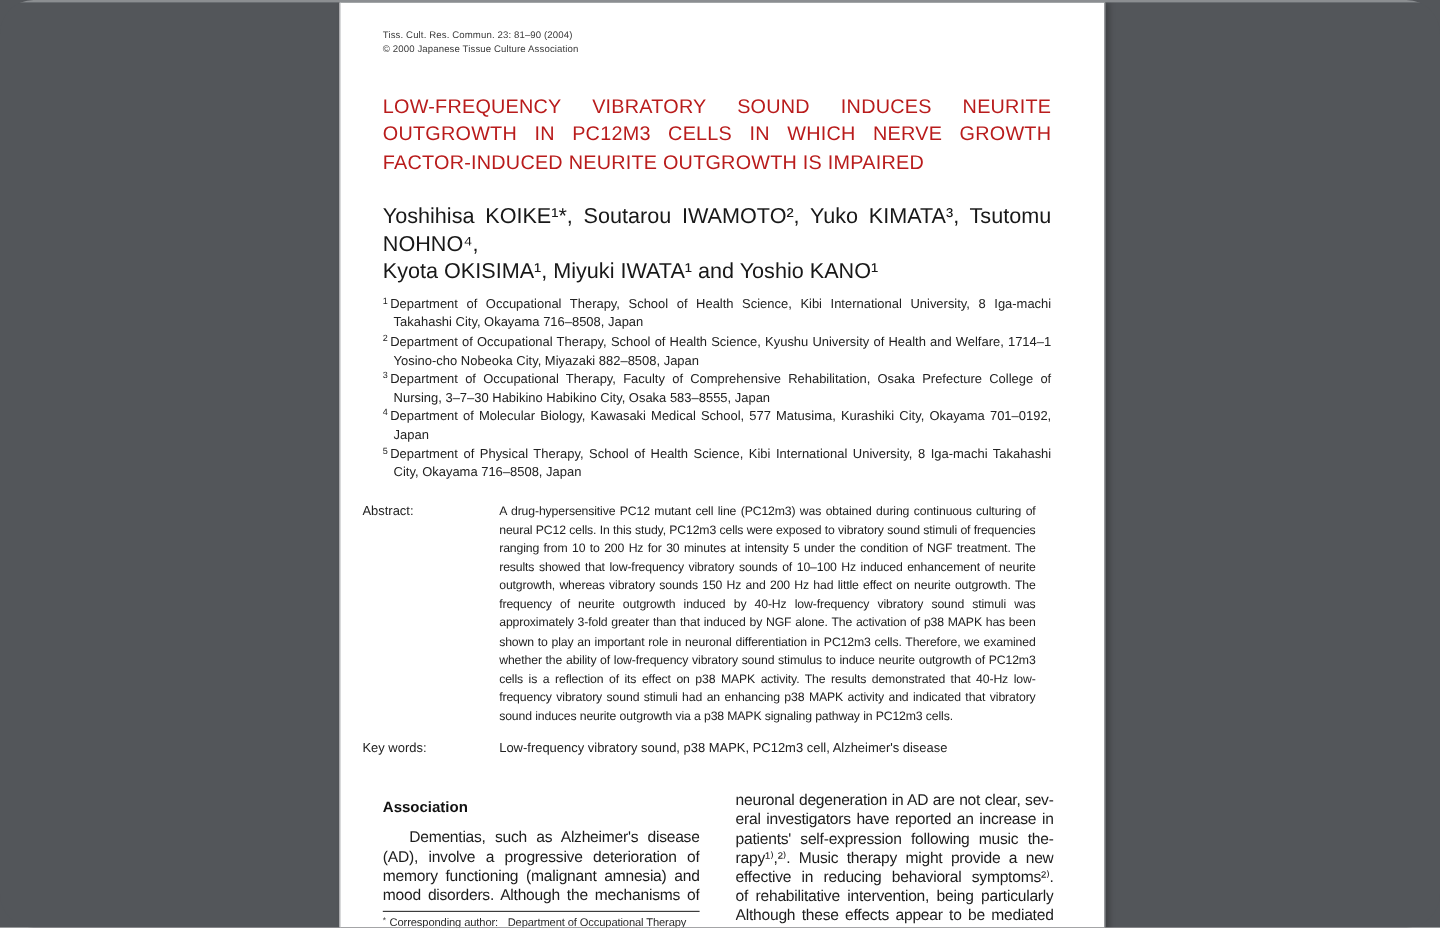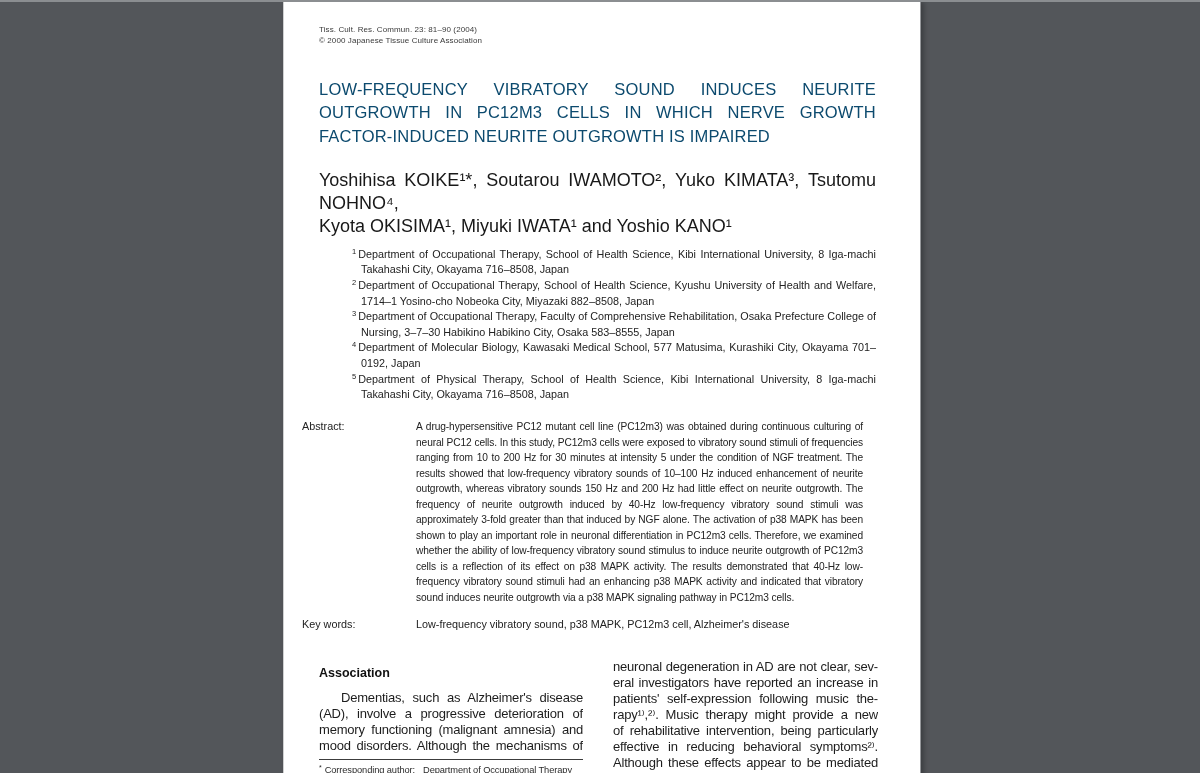--- a/index.html
+++ b/index.html
@@ -4,52 +4,53 @@
 <style>
   html, body { margin: 0; padding: 0; }
   body {
     width: 1200px; height: 773px; overflow: hidden;
     font-family: "Liberation Sans", "DejaVu Sans", sans-serif;
     background: #53565a;
   }
   .stage {
     position: relative; width: 1200px; height: 773px; overflow: hidden;
     background: #53565a;
+    border-radius: 28px;
   }
   .topline {
     position: absolute; top: 0; left: 0; width: 1200px; height: 2px;
     background: #8b8e91; z-index: 5;
   }
   .page {
     position: absolute; left: 283px; top: 2px; width: 636px; height: 1100px;
     background: #ffffff;
     border-left: 1px solid #cfd0d1;
     border-right: 1px solid #96989b;
     box-shadow: 3px 0 5px rgba(0,0,0,0.28);
     color: #1f1f1f;
   }
   
   .flow { position: absolute; top: 0; left: 35px; width: 557px; }
   .jcite {
     font-size: 8px; line-height: 10.5px; color: #3a3a3a; letter-spacing: 0.1px;
   }
   .jcite.first { margin-top: 23px; }
-  .title-block { margin-top: 32px; color: #0c4a6e; }
+  .title-block { margin-top: 32px; color: #b91c1c; }
   .title-line {
     font-size: 16.5px; line-height: 23.3px; letter-spacing: 0.2px;
     text-align: justify;
   }
   .title-line.just { text-align-last: justify; }
   .authors-block { margin-top: 21px; }
   .author-line {
     font-size: 18px; line-height: 23px; color: #181818;
     text-align: justify;
   }
   .author-line.just { text-align-last: justify; }
-  .affils-block { margin-top: 9px; margin-left: 33px; }
+  .affils-block { margin-top: 9px; }
   .affil {
     font-size: 10.8px; line-height: 15.6px; text-align: justify;
     padding-left: 9px; text-indent: -9px; color: #222;
   }
   .affil sup {
     font-size: 7.5px; vertical-align: 4px; line-height: 0; margin-right: 2px;
   }
   
   .abs-block { position: absolute; top: 417px; left: 18px; width: 557px; }
   .labeled { display: grid; grid-template-columns: 114px 1fr; }
@@ -137,21 +138,21 @@
         <div class="footnote-rule"></div>
         <div class="footnote">
           <span class="fn-marker">*</span><span class="fn-label">Corresponding author:</span><span>Department of Occupational Therapy</span>
         </div>
       </div>
       <div class="col-right">
         <div class="jline">neuronal degeneration in AD are not clear, sev-</div>
         <div class="jline">eral investigators have reported an increase in AD</div>
         <div class="jline">patients' self-expression following music the-</div>
         <div class="jline">rapy¹⁾,²⁾.  Music therapy might provide a new form</div>
+        <div class="jline">effective in reducing behavioral symptoms²⁾.</div>
         <div class="jline">of rehabilitative intervention, being particularly</div>
-        <div class="jline">effective in reducing behavioral symptoms²⁾.</div>
         <div class="jline">Although these effects appear to be mediated by</div>
         <div class="jline">the release of neurotransmitters, the mechanism of</div>
       </div>
     </div>
 
   </div>
 </div>
 
 </body></html>

